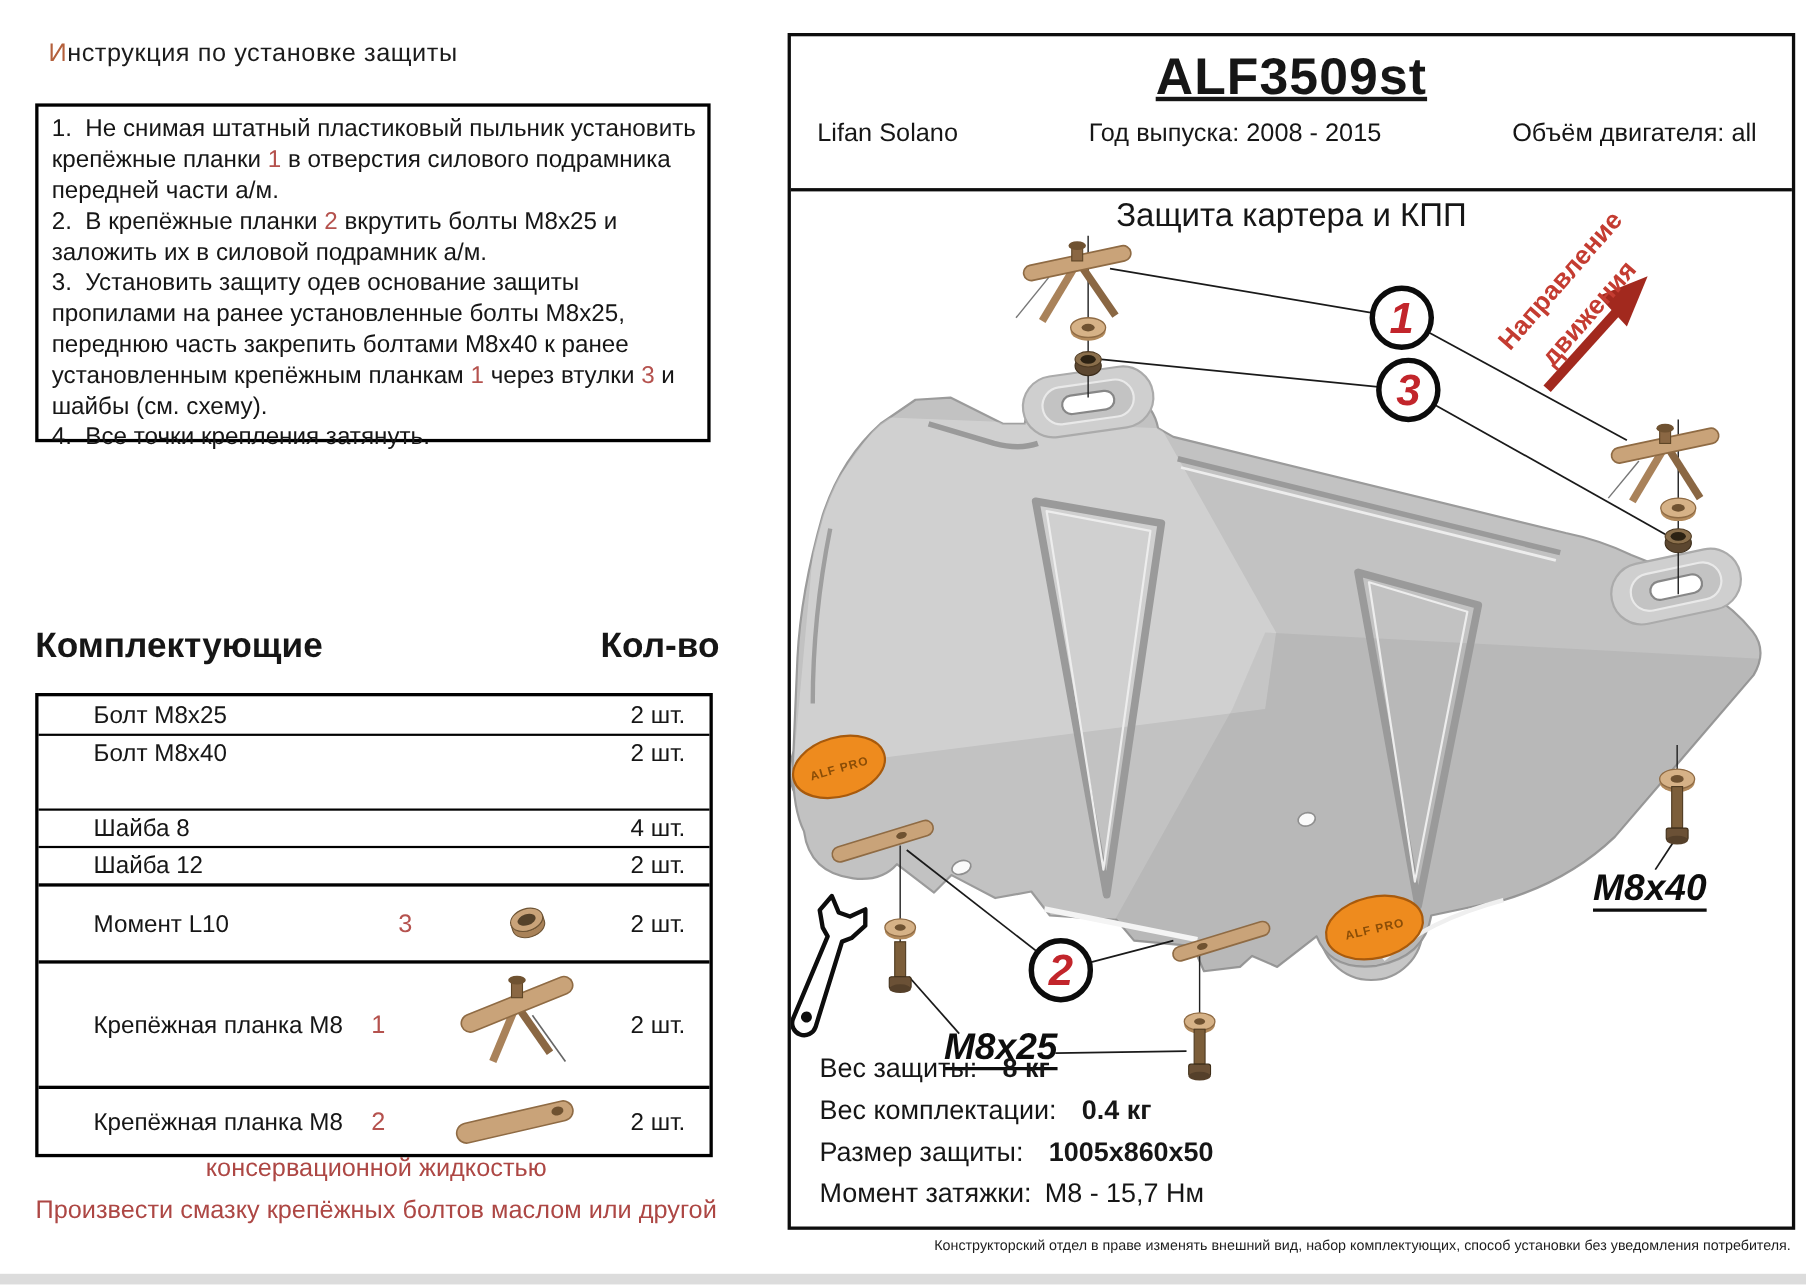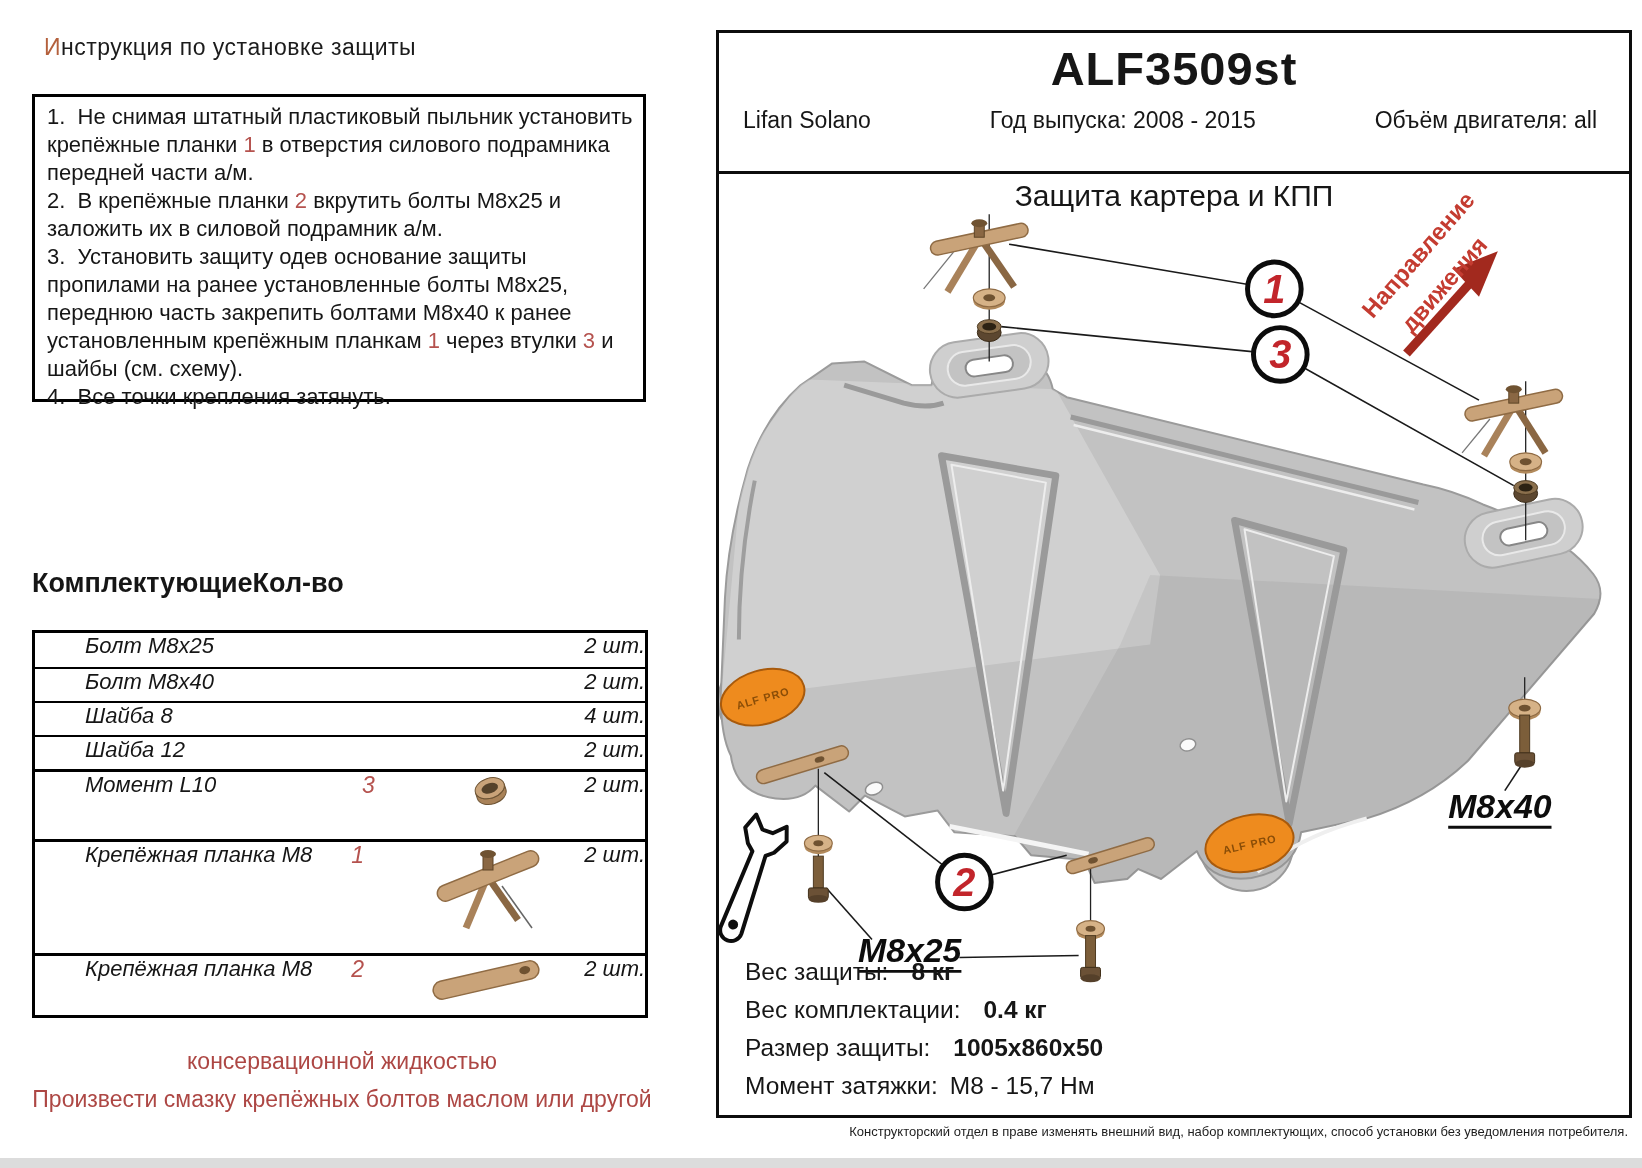--- a/index.html
+++ b/index.html
@@ -14,37 +14,37 @@
         font-family:"Liberation Sans", sans-serif;color:#161616;}
 
   
   .doc-title{position:absolute;left:44px;top:34px;font-size:23px;letter-spacing:.5px;color:#1b1b1b;white-space:nowrap;}
   .doc-title .first{color:var(--title-letter);}
   .instr-box{position:absolute;left:32px;top:94px;width:614px;height:308px;border:3px solid #000;
              box-sizing:border-box;padding:6px 6px 10px 12px;font-size:22px;line-height:28px;}
   .instr-item{white-space:pre-wrap;}
   .rn{color:var(--inline-red);}
 
-  .comp-header{position:absolute;left:32px;top:568px;width:622px;display:flex;
-               font-size:27px;font-weight:bold;}
+  .comp-header{position:absolute;left:32px;top:568px;width:622px;display:flex;justify-content:space-between;
+               font-size:32px;font-weight:bold;}
   .comp-table{position:absolute;left:32px;top:630px;width:616px;border:3px solid #000;box-sizing:border-box;}
-  .comp-row{display:flex;align-items:flex-start;box-sizing:border-box;padding-left:50px;font-size:22px;font-style:italic;}
+  .comp-row{display:flex;align-items:center;box-sizing:border-box;padding-left:50px;padding-right:22px;font-size:22px;}
   .comp-row + .comp-row{border-top:2px solid #000;gap:11px;}
   .comp-row.thick-top{border-top:3px solid #000;}
   .comp-name{width:266px;}
   .comp-num{width:66px;color:var(--inline-red);font-size:23px;}
   .comp-icon{flex:1;display:flex;justify-content:center;align-items:center;}
   .comp-qty{width:92px;text-align:right;}
 
   .warning{position:absolute;left:22px;top:1042px;width:640px;text-align:center;
            color:var(--warning-red);font-size:23px;line-height:38px;}
 
   
   .panel{position:absolute;left:716px;top:30px;width:916px;height:1088px;border:3px solid #0d0d0d;box-sizing:border-box;}
-  .panel-code{position:absolute;left:0;top:8px;width:100%;text-align:center;font-size:47px;font-weight:bold;letter-spacing:1px;}
+  .panel-code{position:absolute;left:0;top:8px;width:100%;text-align:center;font-size:47px;font-weight:bold;letter-spacing:1px;text-decoration:underline;}
   .panel-meta{position:absolute;left:24px;right:32px;top:74px;display:flex;justify-content:space-between;font-size:23px;}
   .panel-divider{position:absolute;left:0;right:0;top:138px;height:0;border-top:3px solid #0d0d0d;}
   .diagram-title{position:absolute;left:0;top:146px;width:100%;text-align:center;font-size:30px;}
   .diagram-svg{position:absolute;left:0;top:0;width:100%;height:100%;}
   .specs{position:absolute;left:26px;top:920px;font-size:24.5px;line-height:38px;}
   .spec-line .v{font-weight:bold;margin-left:23px;}
   .spec-line .vn{font-weight:normal;margin-left:12px;}
   .footnote{position:absolute;left:716px;top:1124px;width:912px;text-align:right;font-size:13px;color:#1d1d1d;}
   .bottom-strip{position:absolute;left:0;top:1158px;width:1642px;height:10px;background:#dcdcdc;}
 
@@ -81,21 +81,21 @@
         <span class="comp-num"></span>
         <span class="comp-icon"></span>
         <span class="comp-qty">2 шт.</span>
       </div>
       <div class="comp-row" style="height: 34px;">
         <span class="comp-name">Болт М8х40</span>
         <span class="comp-num"></span>
         <span class="comp-icon"></span>
         <span class="comp-qty">2 шт.</span>
       </div>
-      <div class="comp-row" style="height: 34px;">
+      <div class="comp-row" style="height: 34px; margin-top: 34px;">
         <span class="comp-name">Шайба 8</span>
         <span class="comp-num"></span>
         <span class="comp-icon"></span>
         <span class="comp-qty">4 шт.</span>
       </div>
       <div class="comp-row" style="height: 34px;">
         <span class="comp-name">Шайба 12</span>
         <span class="comp-num"></span>
         <span class="comp-icon"></span>
         <span class="comp-qty">2 шт.</span>

